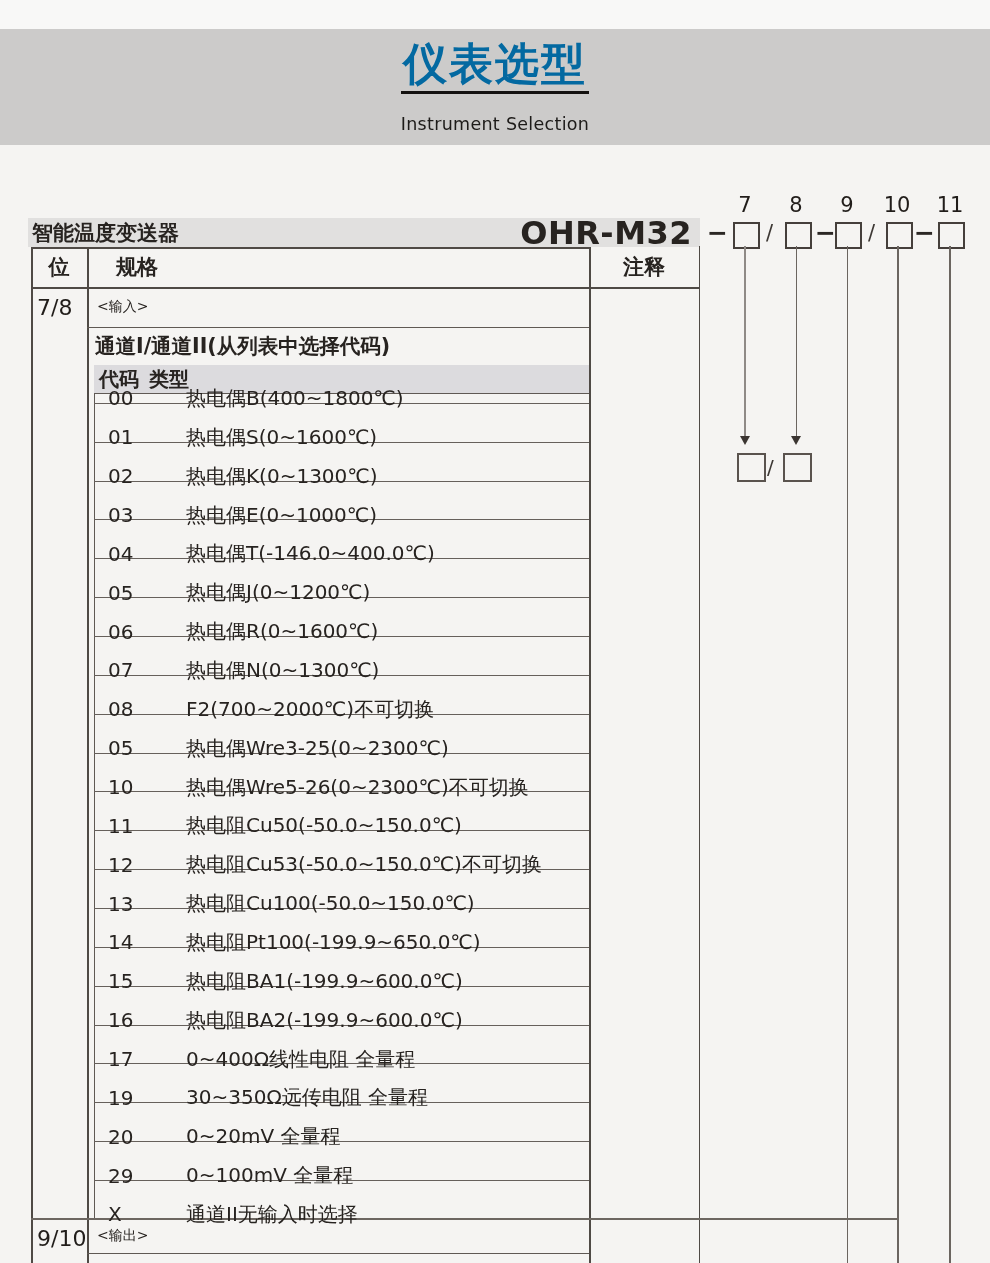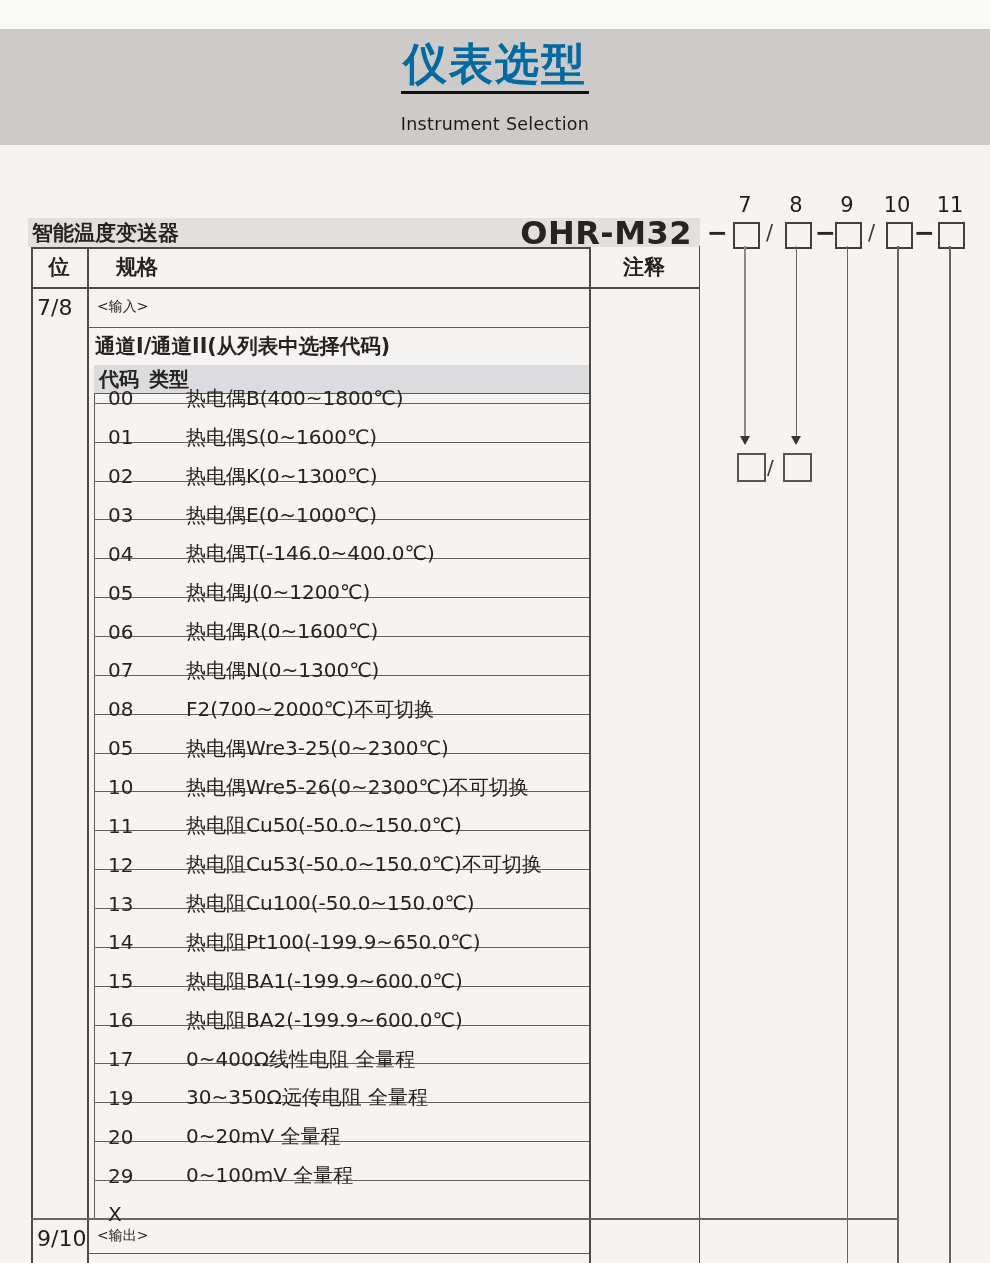--- a/index.html
+++ b/index.html
@@ -231,17 +231,18 @@
       <span class="ctype">0~20mV 全量程</span>
     </div>
 
     <div class="crow">
       <span class="cnum">29</span>
       <span class="ctype">0~100mV 全量程</span>
     </div>
 
     <div class="crow">
       <span class="cnum">X</span>
+      <span class="ctype">通道II无输入时选择</span>
     </div>
   </div>
 
 <div class="abs pos-label" style="left:37px;top:1226px;">9/10</div>
 <div class="abs sec-title" style="left:97px;top:1219px;height:34px;">&lt;输出&gt;</div>
 
 </body></html>

